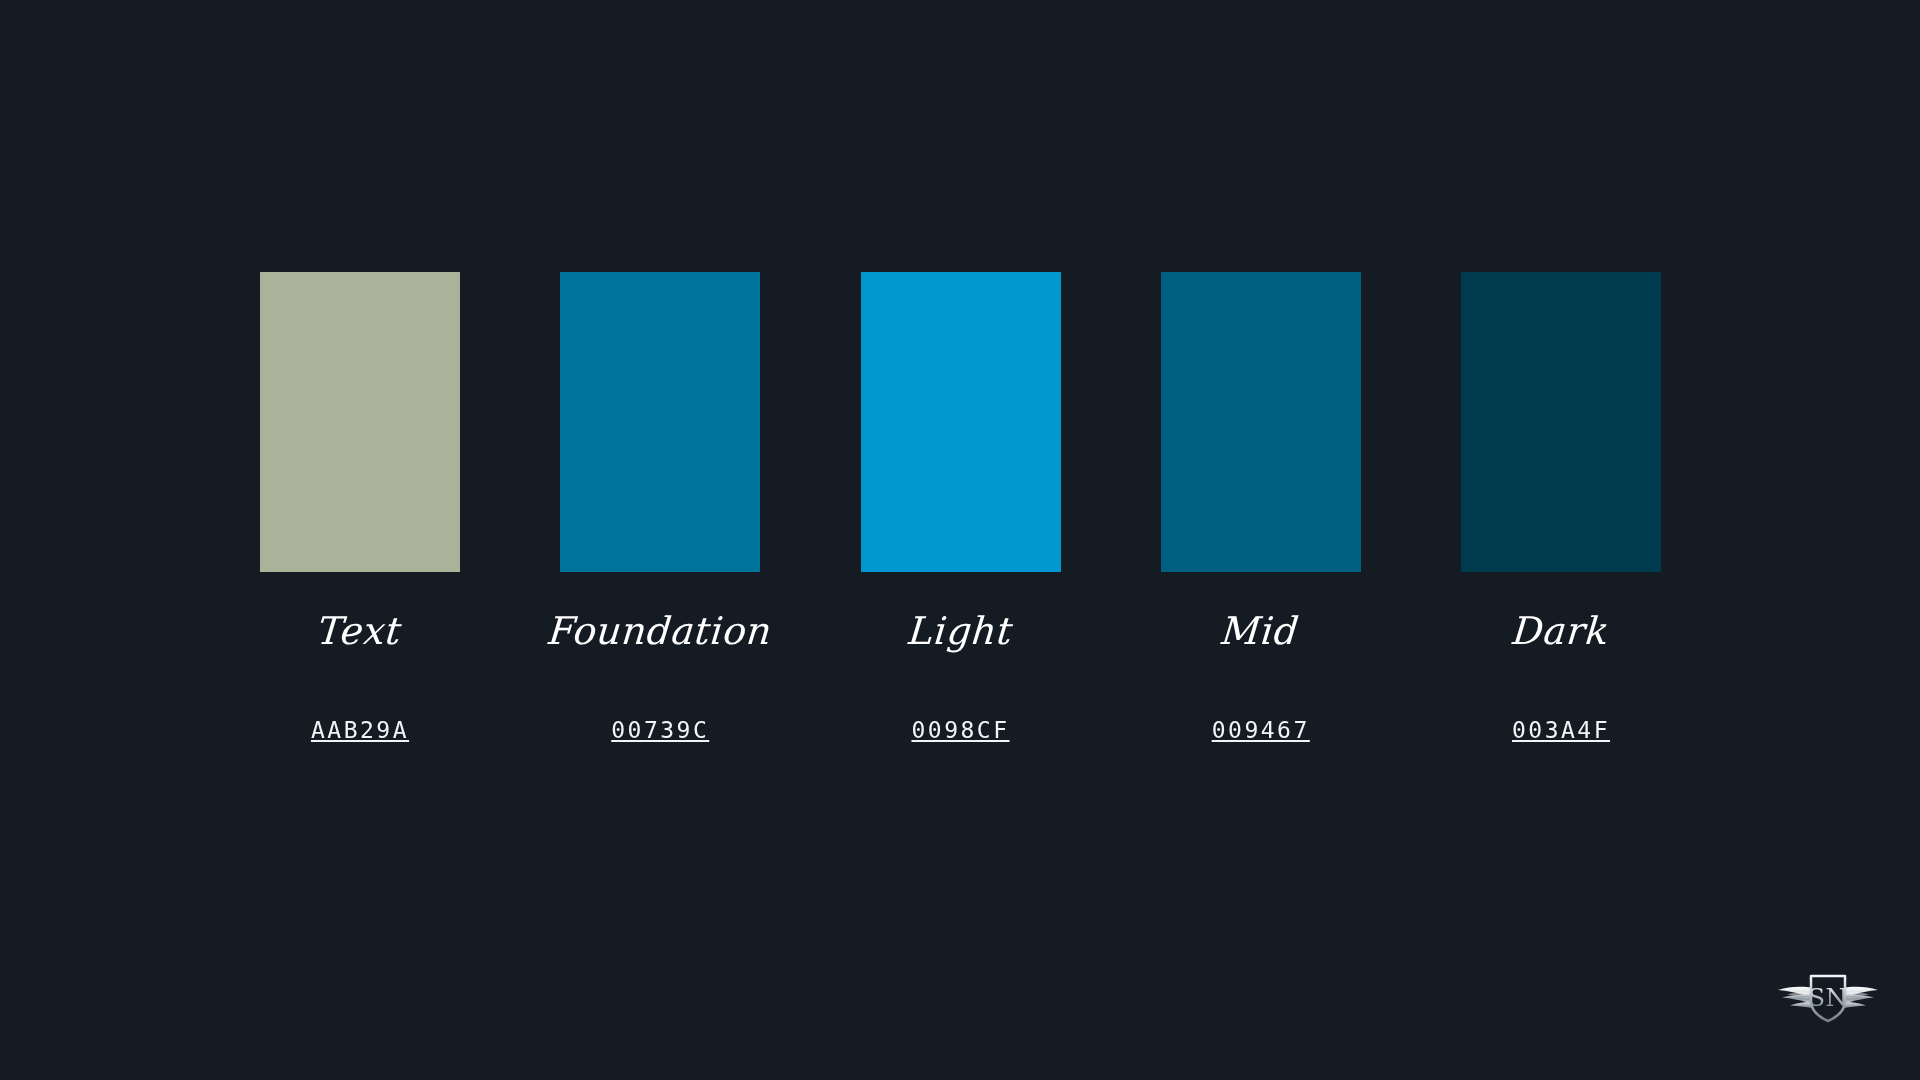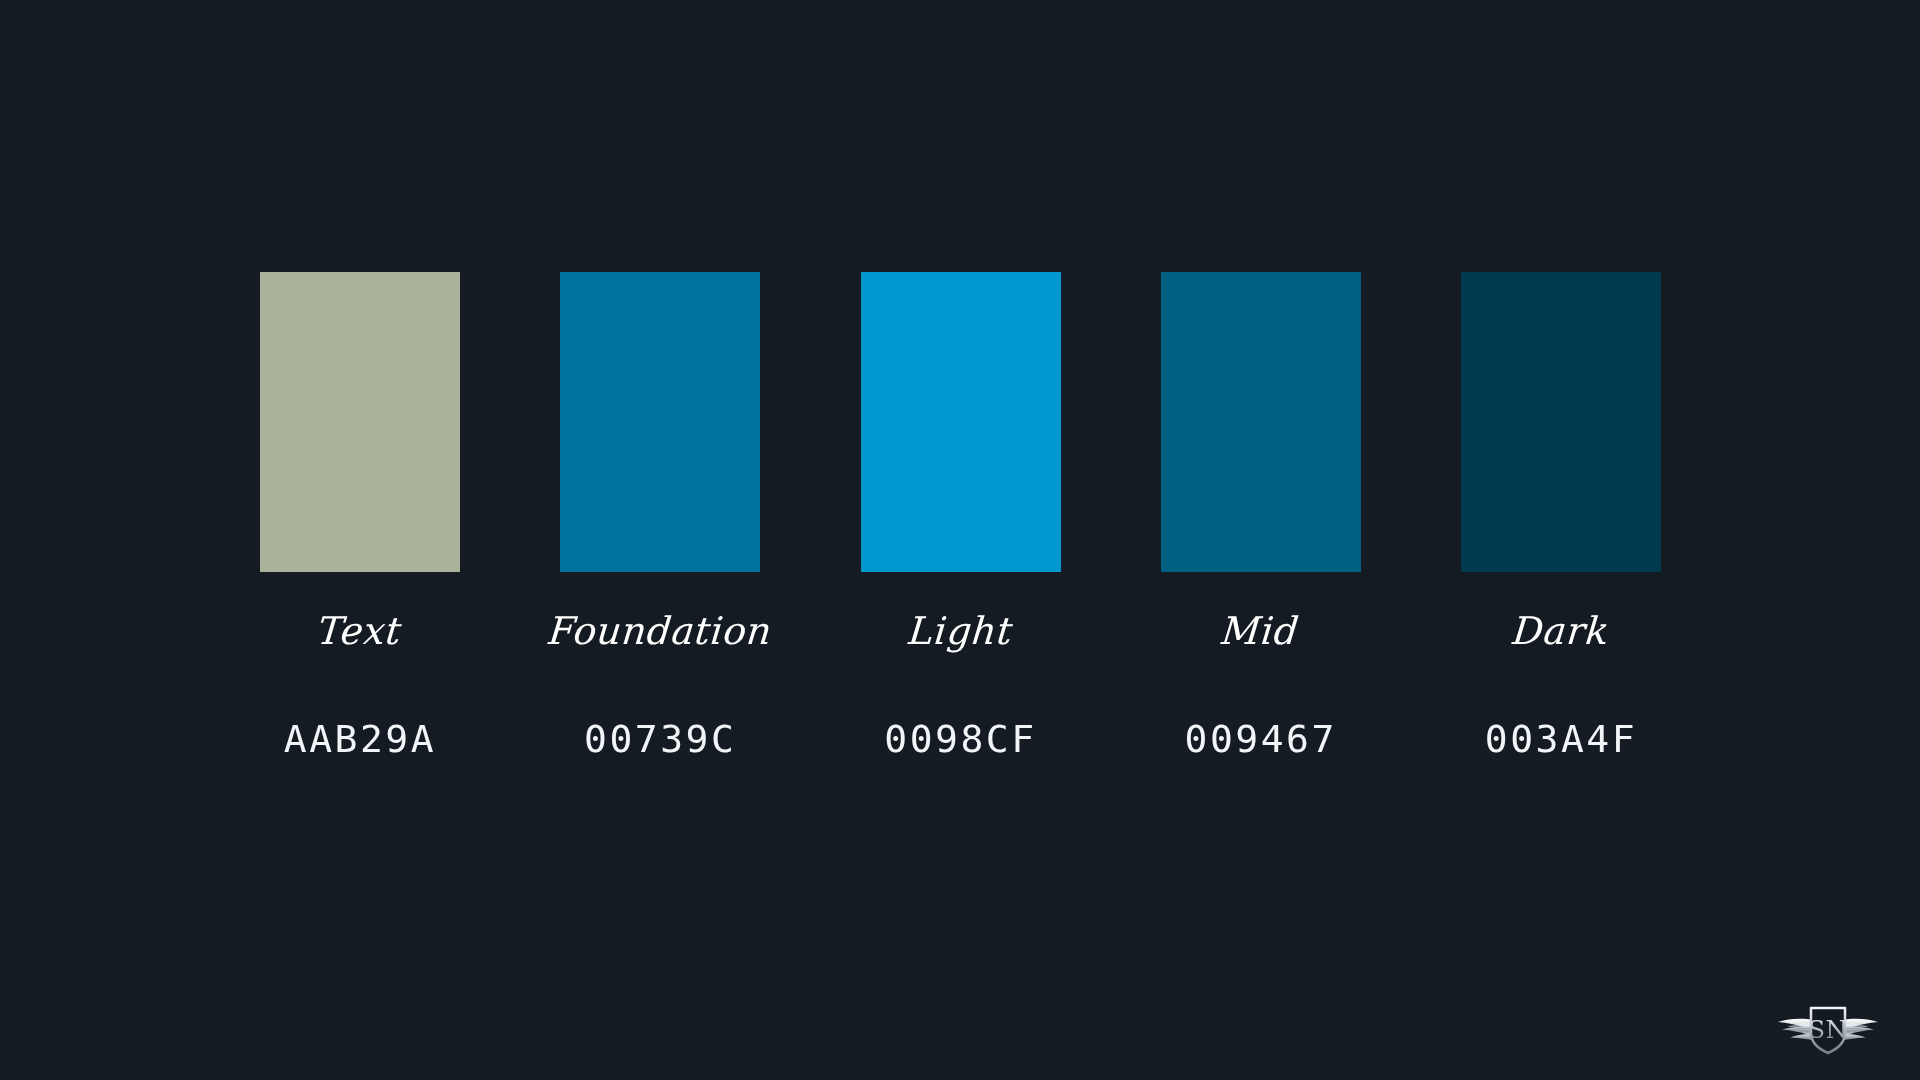--- a/index.html
+++ b/index.html
@@ -59,32 +59,33 @@
     color: #ffffff;
     white-space: nowrap;
     letter-spacing: 0.5px;
     transform: skewX(-6deg);
     text-align: center;
   }
 
   .swatch-hex {
     margin-top: 55px;
     font-family: "DejaVu Sans Mono", monospace;
-    font-size: 38px;
+    font-size: 23px;
     font-weight: 400;
     color: #f2f5f7;
     letter-spacing: 2.5px;
     white-space: nowrap;
     text-align: center;
+    text-decoration: underline;
   }
 
   #brand-logo {
     position: absolute;
     left: 1768px;
-    top: 1000px;
+    top: 968px;
     width: 120px;
     height: 58px;
   }
   #brand-logo svg {
     display: block;
     width: 120px;
     height: 58px;
   }
 </style>
 </head>

